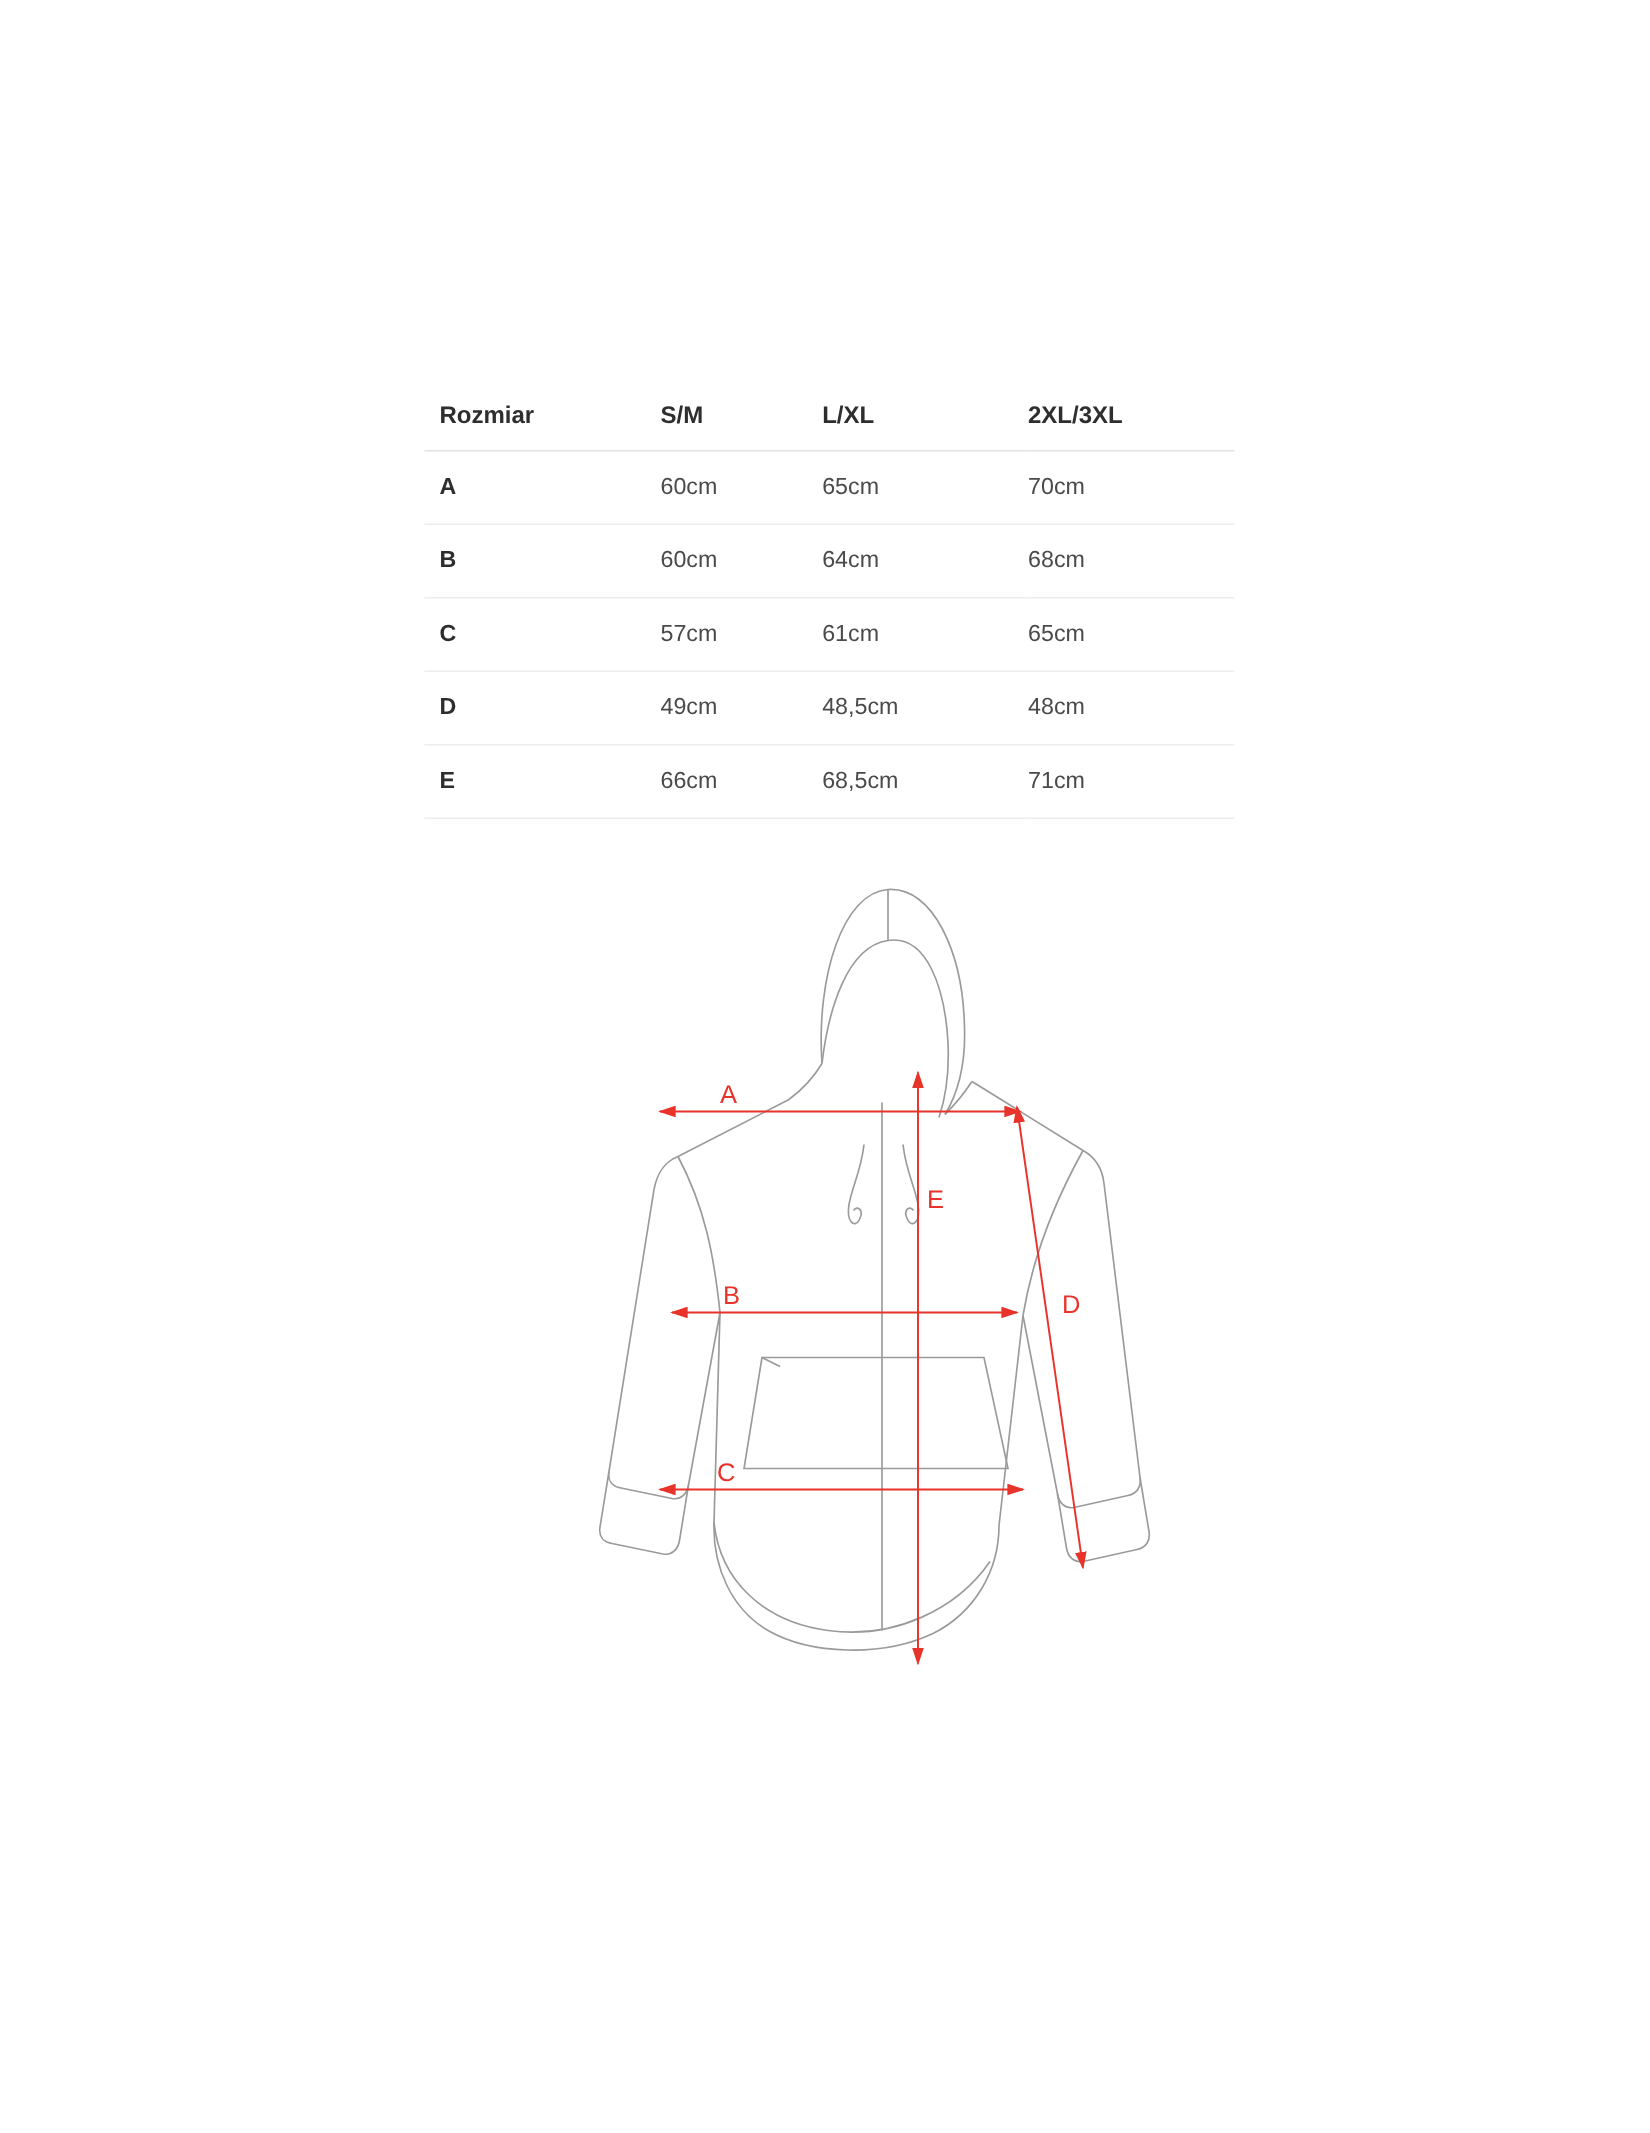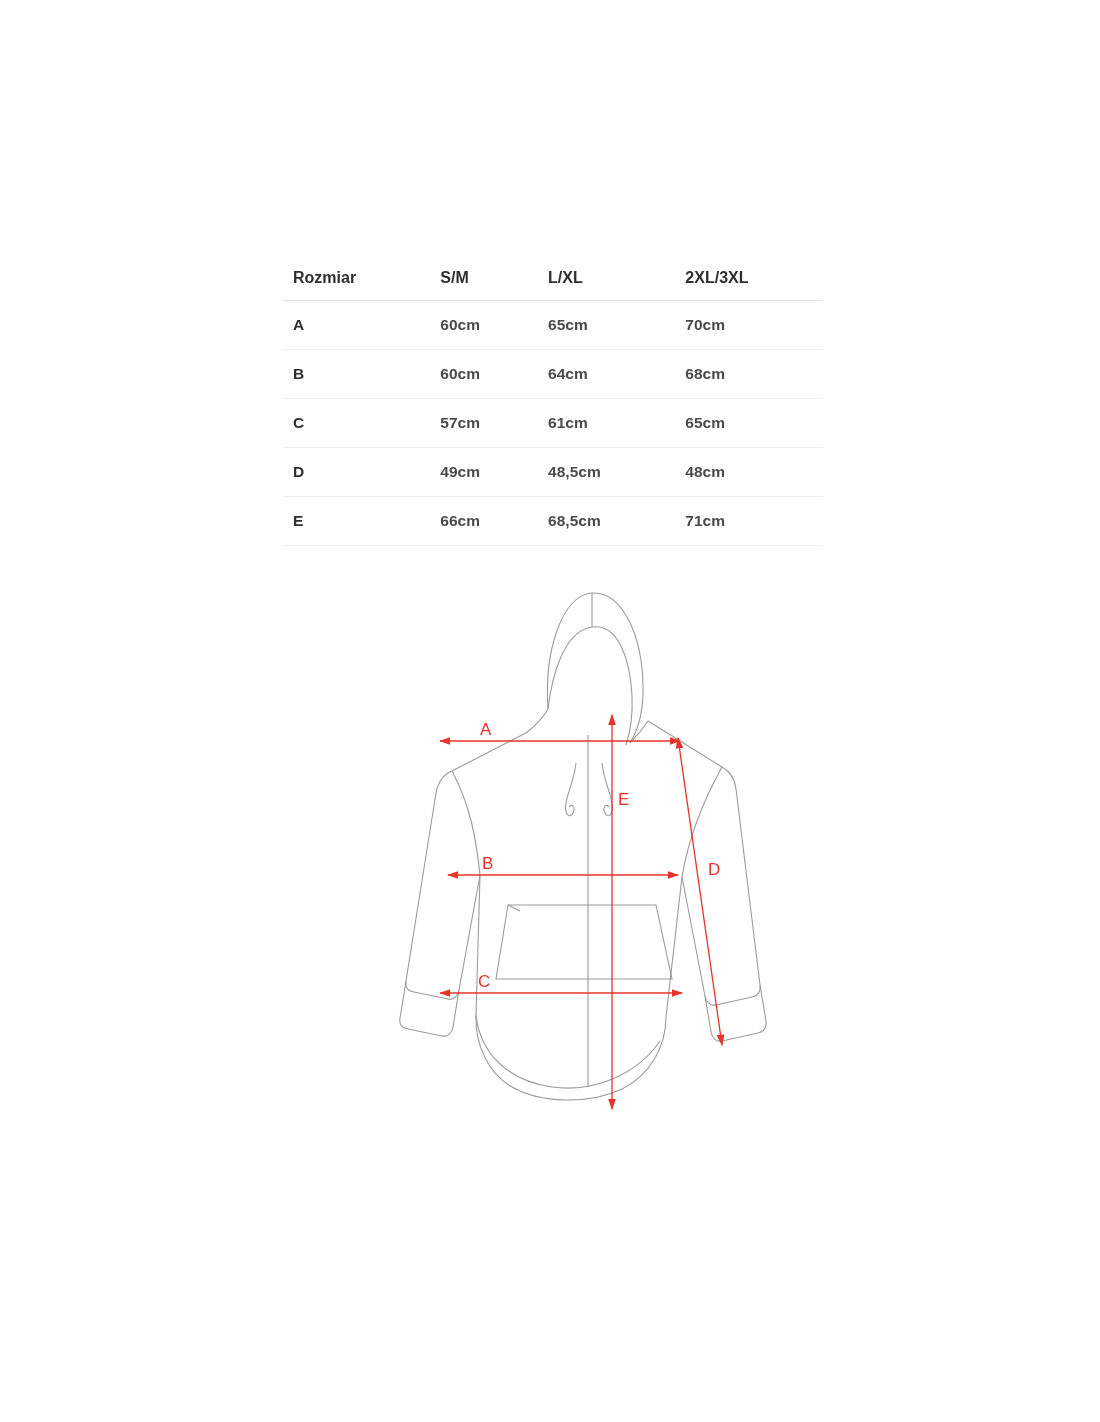--- a/index.html
+++ b/index.html
@@ -41,21 +41,21 @@
   .size-table thead th {
     font-weight: bold;
     color: #2e2e2e;
     font-size: 16px;
     border-bottom: 1px solid #e2e2e2;
     height: 45px;
   }
   .size-table tbody td {
     border-bottom: 1px solid #ededed;
     color: #4a4a4a;
-    font-weight: bold;
+    font-weight: normal;
   }
   .size-table tbody td.row-key {
     font-weight: bold;
     color: #2e2e2e;
   }
   .col-key   { width: 150px; padding-left: 10px !important; }
   .col-v1    { width: 110px; margin-left: 21px; }
   .col-v2    { width: 140px; }
   .col-v3    { width: 140px; }
 

